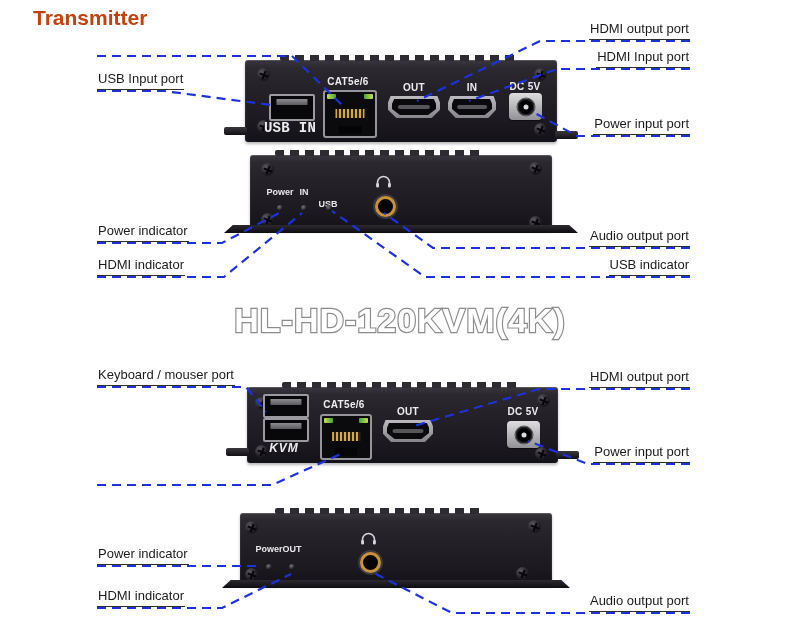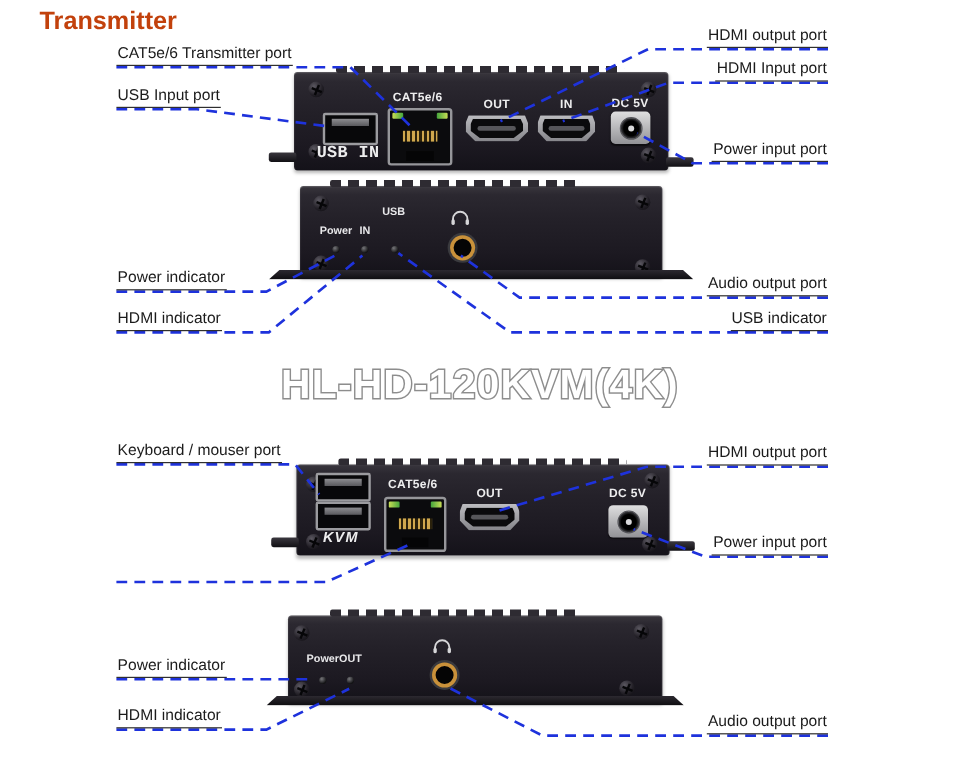--- a/index.html
+++ b/index.html
@@ -136,21 +136,21 @@
 
   <div class="device" style="left:250px; top:155px; width:302px; height:75px;">
     <div class="vents" style="left:25px; width:210px;"></div>
     <div class="screw" style="left:11px; top:8px;"></div>
     <div class="screw" style="left:279px; top:7px;"></div>
     <div class="screw" style="left:11px; top:58px;"></div>
     <div class="screw" style="left:279px; top:61px;"></div>
 
     <div class="ind-label" style="left:10px; top:32px; width:40px;">Power</div>
     <div class="ind-label" style="left:44px; top:32px; width:20px;">IN</div>
-    <div class="ind-label" style="left:62px; top:16px; width:32px;">USB</div>
+    <div class="ind-label" style="left:62px; top:44px; width:32px;">USB</div>
     <div class="led-dot" style="left:27px; top:50px;"></div>
     <div class="led-dot" style="left:51px; top:50px;"></div>
     <div class="led-dot" style="left:76px; top:50px;"></div>
 
     <svg class="hp-icon" style="left:125px; top:20px;" width="17" height="13" viewBox="0 0 17 13">
       <path d="M2.5 11 V7.5 a6 6 0 0 1 12 0 V11" fill="none" stroke="#d6d6d8" stroke-width="1.6"></path>
       <rect x="1.2" y="8" width="2.8" height="4.4" rx="1.2" fill="#d6d6d8"></rect>
       <rect x="13" y="8" width="2.8" height="4.4" rx="1.2" fill="#d6d6d8"></rect>
     </svg>
     <div class="jack" style="left:125px; top:41px;"></div>
@@ -232,21 +232,20 @@
     <polyline class="callout" points="690,277 425,277 332,211"></polyline>
     <polyline class="callout" points="97,387 246,387 266,412"></polyline>
     <polyline class="callout" points="690,389 539,389 414,426"></polyline>
     <polyline class="callout" points="690,464 588,464 528,441"></polyline>
     <polyline class="callout" points="97,485 272,485 343,453"></polyline>
     <polyline class="callout" points="97,566 261,566"></polyline>
     <polyline class="callout" points="97,608 222,608 291,574"></polyline>
     <polyline class="callout" points="690,613 452,613 372,572"></polyline>
   </svg>
 
-  <div class="label" style="left:97px; top:37px;">CAT5e/6 Transmitter port</div>
   <div class="label" style="left:97px; top:72px;">USB Input port</div>
   <div class="label" style="left:97px; top:224px;">Power indicator</div>
   <div class="label" style="left:97px; top:258px;">HDMI indicator</div>
 
   <div class="label right" style="right:110px; top:22px;">HDMI output port</div>
   <div class="label right" style="right:110px; top:50px;">HDMI Input port</div>
   <div class="label right" style="right:110px; top:117px;">Power input port</div>
   <div class="label right" style="right:110px; top:229px;">Audio output port</div>
   <div class="label right" style="right:110px; top:258px;">USB indicator</div>
 

